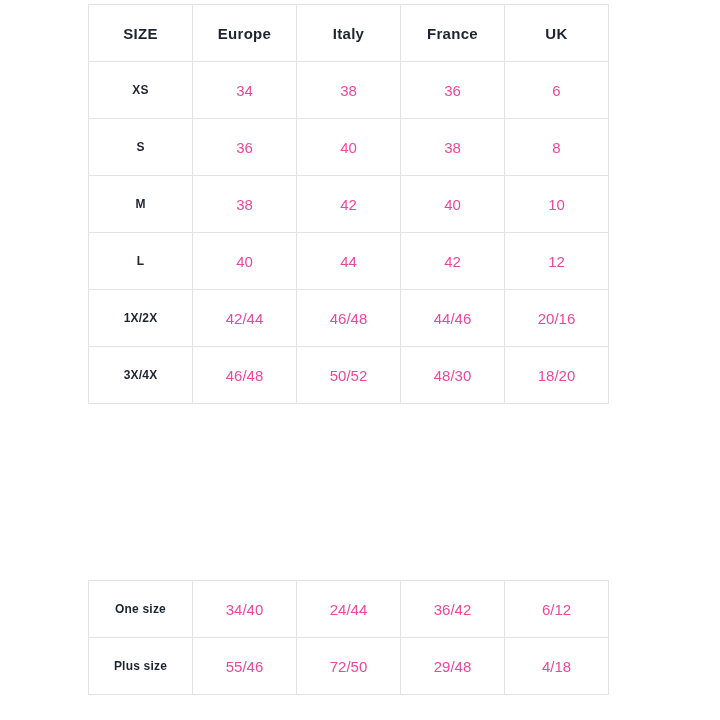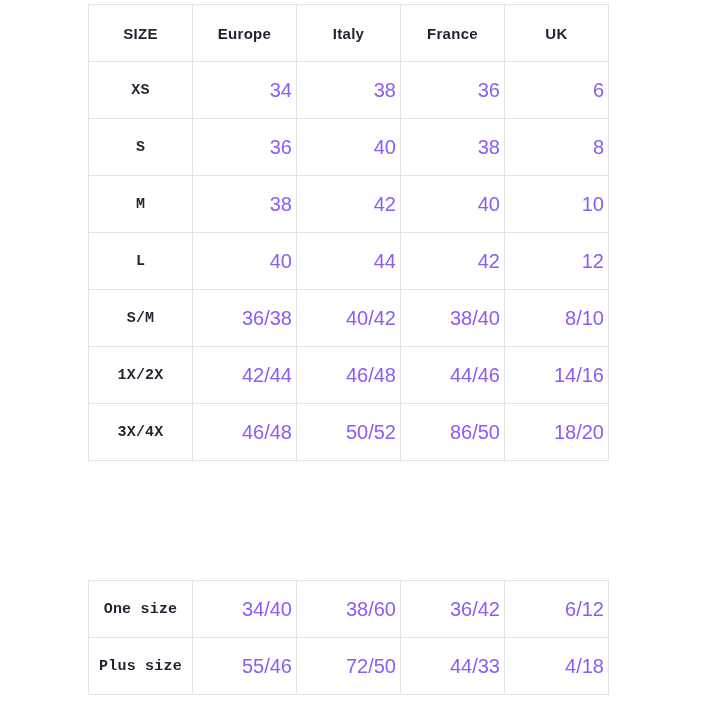--- a/index.html
+++ b/index.html
@@ -53,30 +53,28 @@
   }
 
   table.size-table thead th {
     font-weight: bold;
     font-size: 15px;
     letter-spacing: 0.3px;
   }
 
   table.size-table tbody td.label-cell {
     font-weight: bold;
-    font-size: 15px;
+    font-size: 12px;
     letter-spacing: 0.2px;
-    font-family: Liberation Mono, monospace;
   }
 
   table.size-table tbody td.value-cell {
     font-weight: normal;
-    color: #8b5cf6;
-    font-size: 20px;
-    text-align: right;
+    color: #ec4899;
+    font-size: 15px;
   }
 
   #secondary-table th,
   #secondary-table td {
     height: 57px;
   }
 </style>
 </head>
 <body>
 
@@ -123,65 +121,58 @@
           <td class="value-cell">10</td>
         </tr>
         <tr>
           <td class="label-cell">L</td>
           <td class="value-cell">40</td>
           <td class="value-cell">44</td>
           <td class="value-cell">42</td>
           <td class="value-cell">12</td>
         </tr>
         <tr>
-          <td class="label-cell">S/M</td>
-          <td class="value-cell">36/38</td>
-          <td class="value-cell">40/42</td>
-          <td class="value-cell">38/40</td>
-          <td class="value-cell">8/10</td>
-        </tr>
-        <tr>
           <td class="label-cell">1X/2X</td>
           <td class="value-cell">42/44</td>
           <td class="value-cell">46/48</td>
           <td class="value-cell">44/46</td>
-          <td class="value-cell">14/16</td>
+          <td class="value-cell">20/16</td>
         </tr>
         <tr>
           <td class="label-cell">3X/4X</td>
           <td class="value-cell">46/48</td>
           <td class="value-cell">50/52</td>
-          <td class="value-cell">86/50</td>
+          <td class="value-cell">48/30</td>
           <td class="value-cell">18/20</td>
         </tr>
       </tbody>
     </table>
   </div>
 
   <div class="table-wrap" id="secondary-table-wrap">
     <table class="size-table" id="secondary-table">
       <colgroup>
         <col class="c0">
           <col class="c1">
           <col class="c2">
           <col class="c3">
           <col class="c4">
       </colgroup>
       <tbody>
         <tr>
           <td class="label-cell">One size</td>
           <td class="value-cell">34/40</td>
-          <td class="value-cell">38/60</td>
+          <td class="value-cell">24/44</td>
           <td class="value-cell">36/42</td>
           <td class="value-cell">6/12</td>
         </tr>
         <tr>
           <td class="label-cell">Plus size</td>
           <td class="value-cell">55/46</td>
           <td class="value-cell">72/50</td>
-          <td class="value-cell">44/33</td>
+          <td class="value-cell">29/48</td>
           <td class="value-cell">4/18</td>
         </tr>
       </tbody>
     </table>
   </div>
 
 </div>
 
 </body></html>

